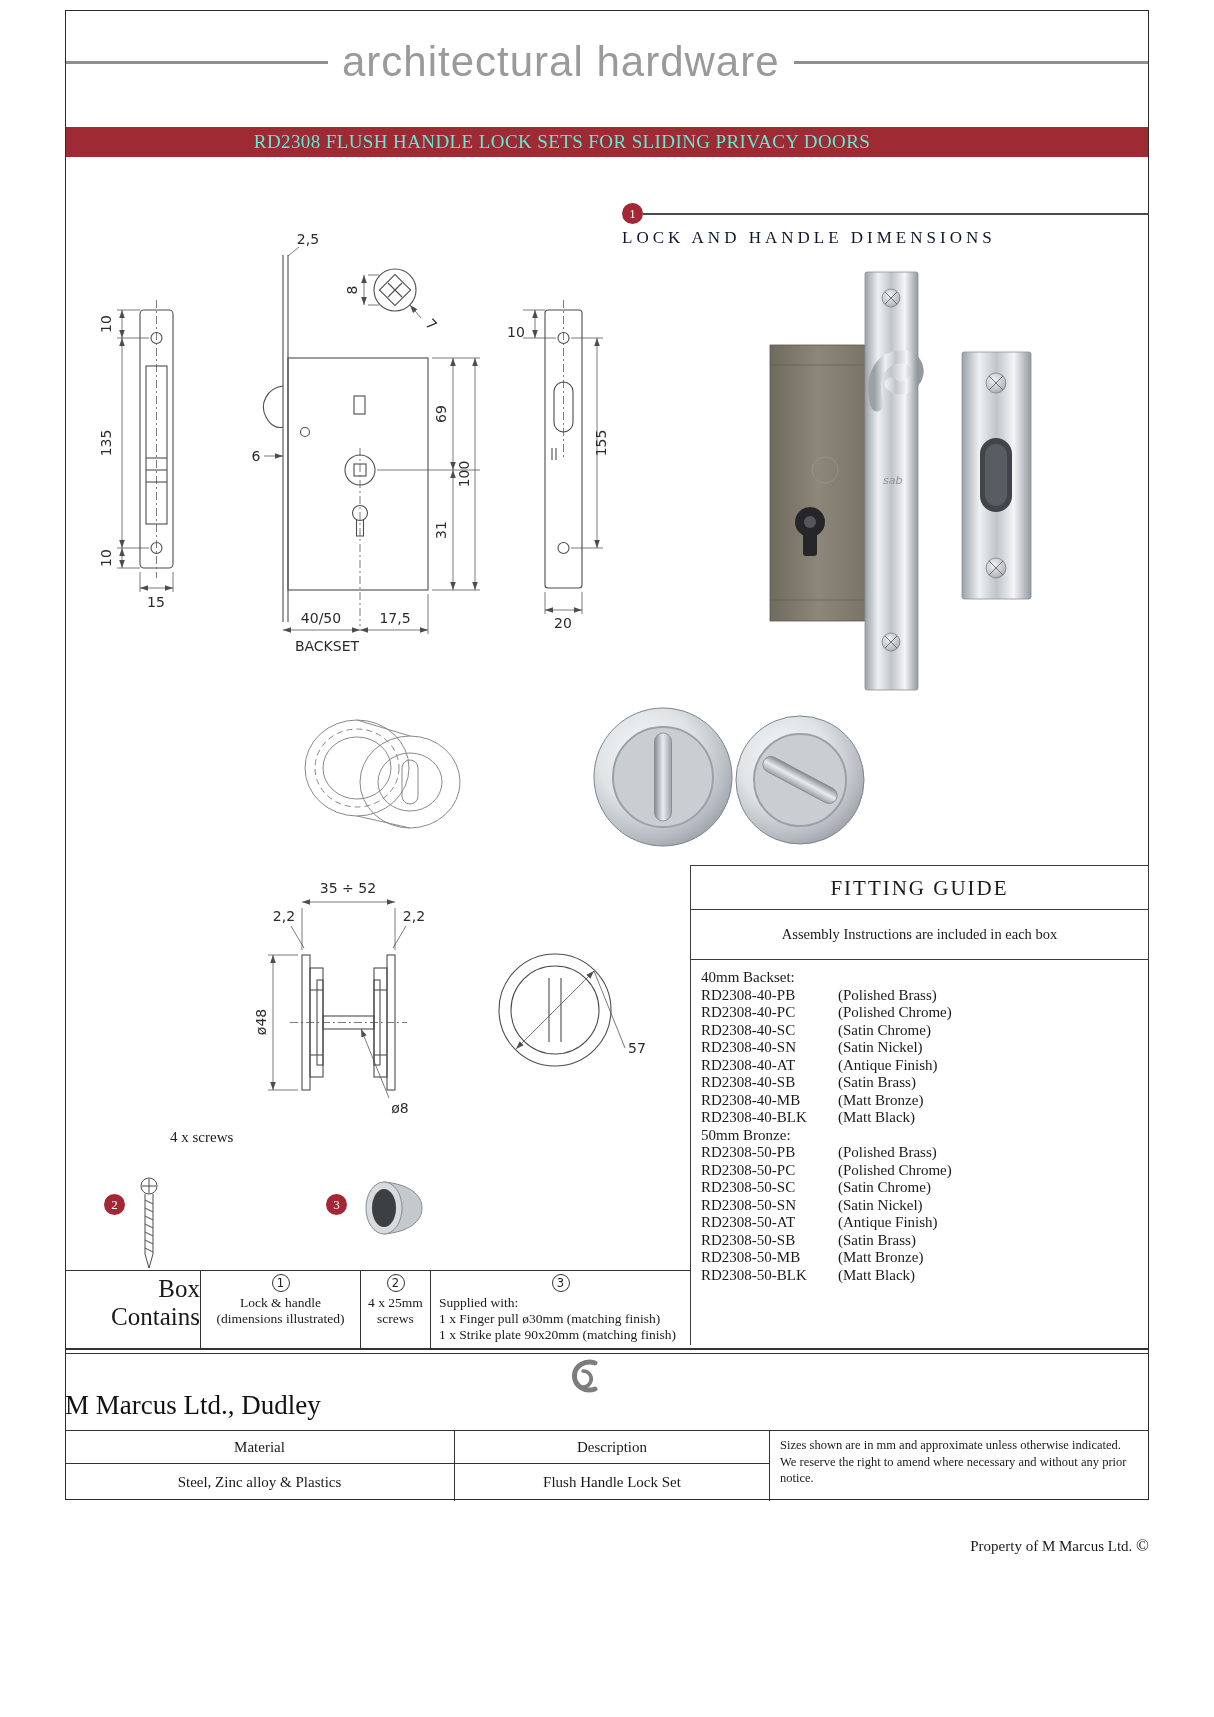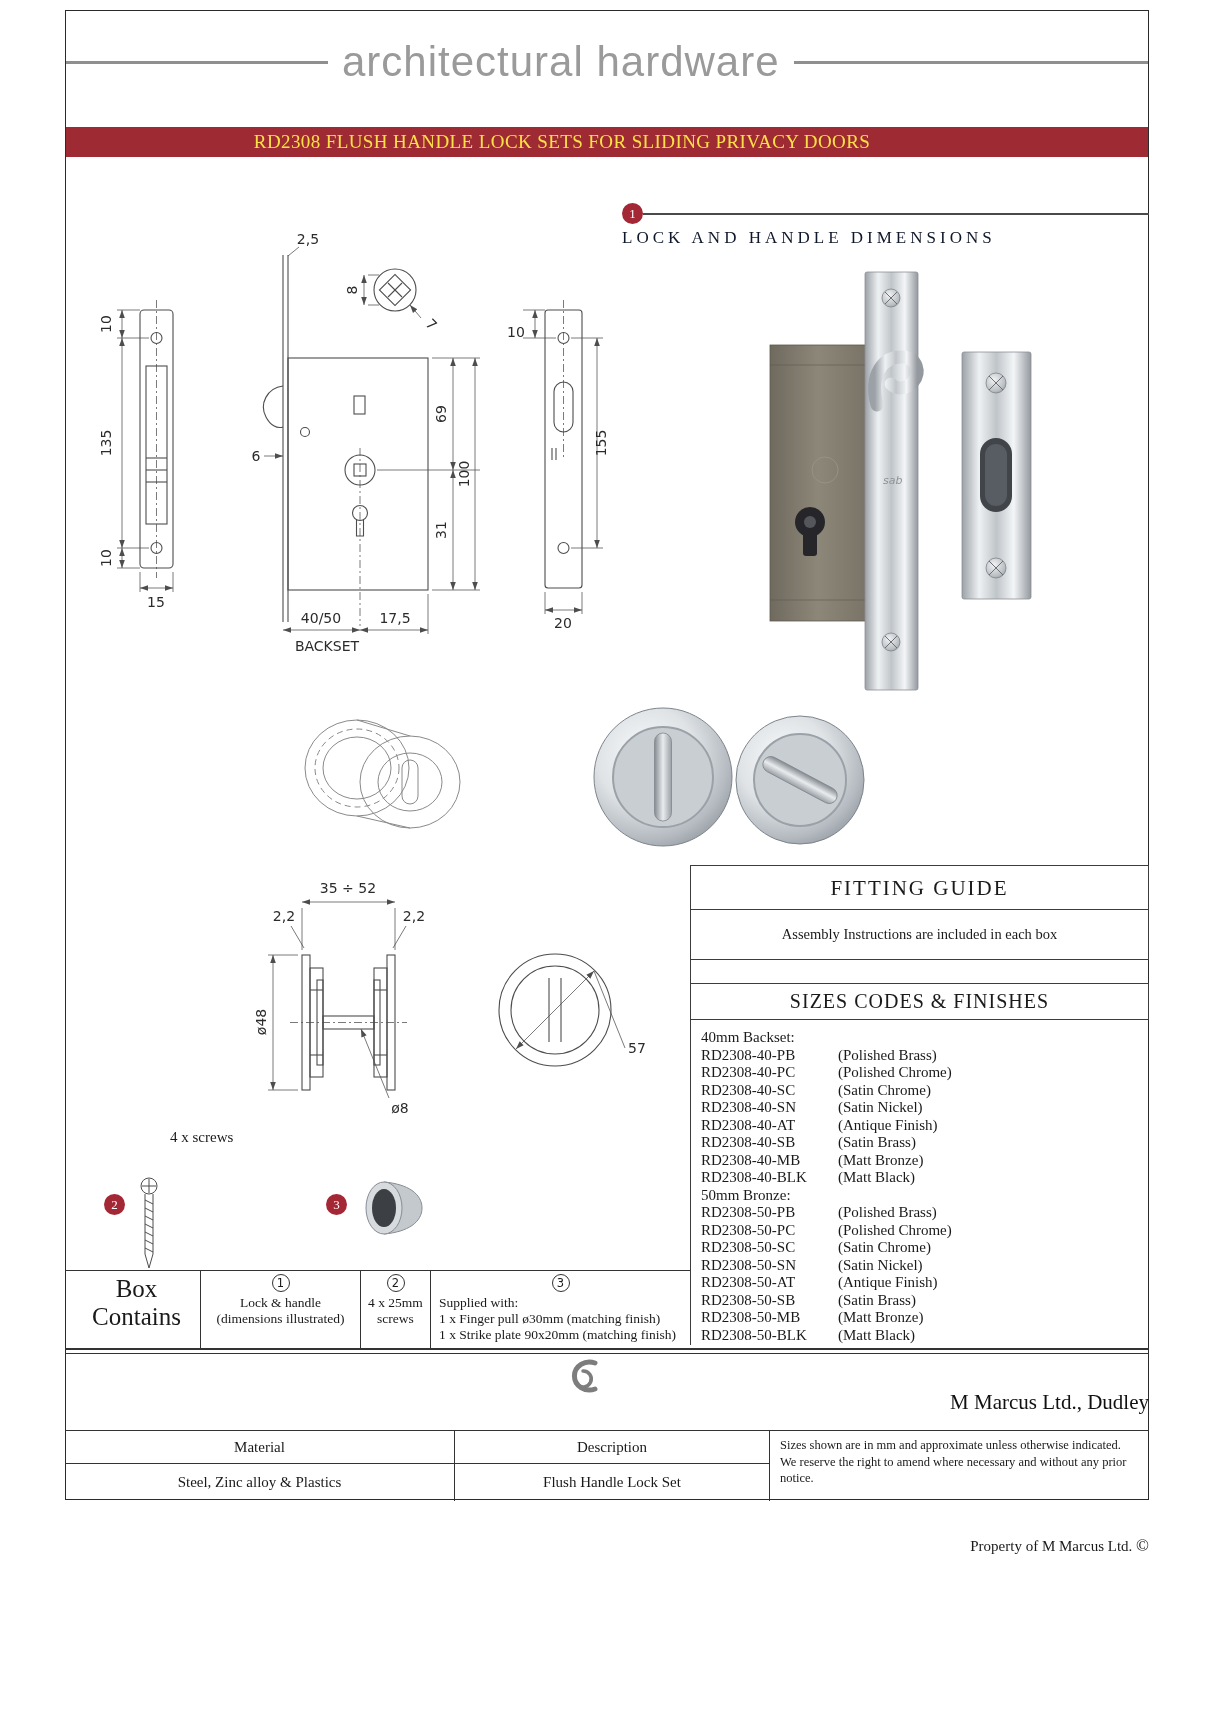--- a/index.html
+++ b/index.html
@@ -11,21 +11,21 @@
   .border-box{position:absolute;left:65px;top:10px;width:1084px;height:1490px;border:1px solid #2b2b2b}
 
   
   .header-row{position:absolute;left:66px;top:32px;width:1082px;height:60px;display:flex;align-items:center;gap:14px}
   .hline{height:3px;background:#8f8f8f}
   .hline-l{width:262px}
   .hline-r{flex:1}
   .brand-title{font-family:"Liberation Sans",sans-serif;font-size:42px;color:#9a9a9a;letter-spacing:1px;white-space:nowrap}
 
   
-  .banner{position:absolute;left:66px;top:127px;width:1082px;height:30px;background:#9e2a33;color:#fde047;
+  .banner{position:absolute;left:66px;top:127px;width:1082px;height:30px;background:#9e2a33;color:#5eead4;
           font-size:19px;letter-spacing:.4px;line-height:30px;text-align:center;padding-right:90px}
 
   
   .section-head{position:absolute;left:622px;top:203px;width:527px;height:21px;display:flex;align-items:center}
   .section-head .line{flex:1;height:2px;background:#4a4a4a}
   .section-title{position:absolute;left:622px;top:228px;width:527px;text-align:center;padding-right:170px;
                  font-size:17px;letter-spacing:4px;color:#0f172a;white-space:nowrap}
 
   .badge{width:21px;height:21px;border-radius:50%;background:#a32734;color:#fff;
          font:13px "Liberation Serif",serif;display:flex;align-items:center;justify-content:center;flex:0 0 auto}
@@ -49,30 +49,30 @@
   .crow{display:flex}
   .ccode{width:137px}
 
   
   .ann-label{position:absolute;font-size:15px}
 
   
   .bc-table{position:absolute;left:65px;top:1270px;width:625px;height:78px;border-top:1px solid #333;
             display:grid;grid-template-columns:135px 160px 70px 260px}
   .bc-cell{border-left:1px solid #333;display:flex;flex-direction:column;align-items:center;padding-top:3px}
-  .bc-title{border-left:none;align-items:center;padding:4px 0 12px 8px;font-size:25px;line-height:28px}
+  .bc-title{border-left:none;align-items:flex-end;padding:4px 0 12px 8px;font-size:25px;line-height:28px}
   .bc-text{font-size:13.5px;line-height:16px;text-align:center;margin-top:3px}
   .bc-text-left{text-align:left;align-self:stretch;padding-left:8px}
   .cnum{width:18px;height:18px;border-radius:50%;border:1px solid #333;background:#fff;
         font:11.5px "DejaVu Sans",sans-serif;display:inline-flex;align-items:center;justify-content:center}
 
   
   .dl1{position:absolute;left:65px;top:1348px;width:1084px;height:2px;background:#333}
   .dl2{position:absolute;left:65px;top:1353px;width:1084px;height:1px;background:#333}
-  .company{position:absolute;left:65px;top:1390px;width:1084px;text-align:right;font-size:21px;color:#111}
+  .company{position:absolute;left:65px;top:1390px;width:1084px;text-align:left;font-size:27px;color:#111}
   .f-table{position:absolute;left:65px;top:1430px;width:1084px;height:70px;border-top:1px solid #333;
            display:grid;grid-template-columns:390px 315px 379px;grid-template-rows:33px 37px}
   .f-cell{display:flex;align-items:center;justify-content:center;font-size:15px}
   .f-head{border-right:1px solid #333;border-bottom:1px solid #333}
   .f-val{border-right:1px solid #333}
   .f-notice{grid-column:3;grid-row:1/3;display:block;font-size:12.5px;line-height:16.5px;padding:6px 10px;text-align:left}
   .property{position:absolute;left:65px;top:1536px;width:1084px;text-align:right;font-size:15px}
   .property .cc{font-size:17px}
 </style>
 </head>
@@ -331,21 +331,20 @@
       </g>
       <text class="dt" x="572" y="893">57</text>
     </g>
   </svg>
 
   <div class="right-panel">
     <div class="fg-box">
       <div class="fg-title">FITTING GUIDE</div>
       <div class="fg-text">Assembly Instructions are included in each box</div>
     </div>
-    <div class="sc-box">SIZES CODES &amp; FINISHES</div>
     <div class="codes">
       <div class="crow">40mm Backset:</div>
       <div class="crow">
           <span class="ccode">RD2308-40-PB</span>
           <span class="cfin">(Polished Brass)</span>
         </div>
       <div class="crow">
           <span class="ccode">RD2308-40-PC</span>
           <span class="cfin">(Polished Chrome)</span>
         </div>

